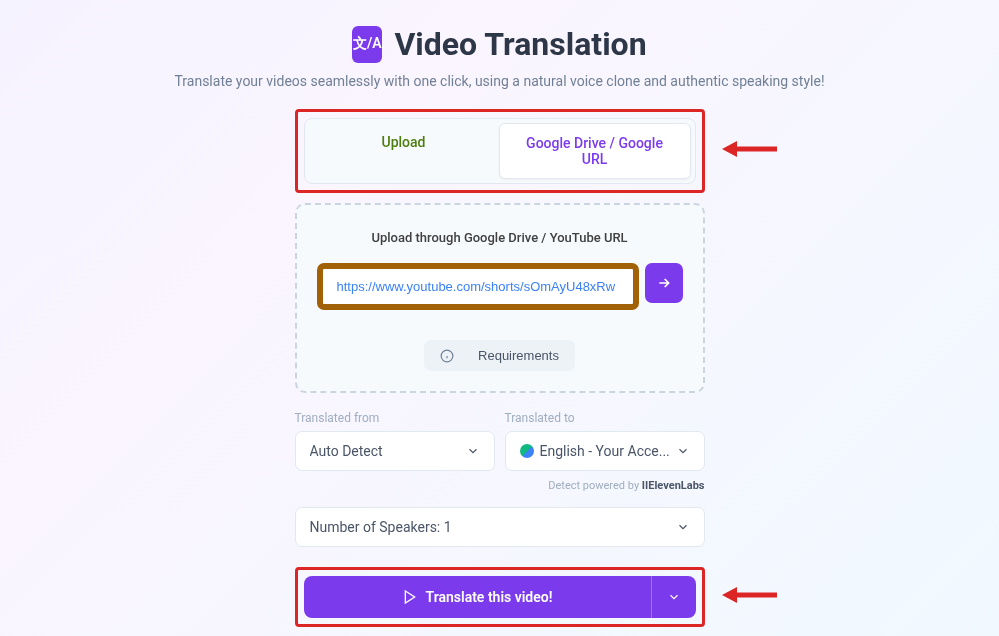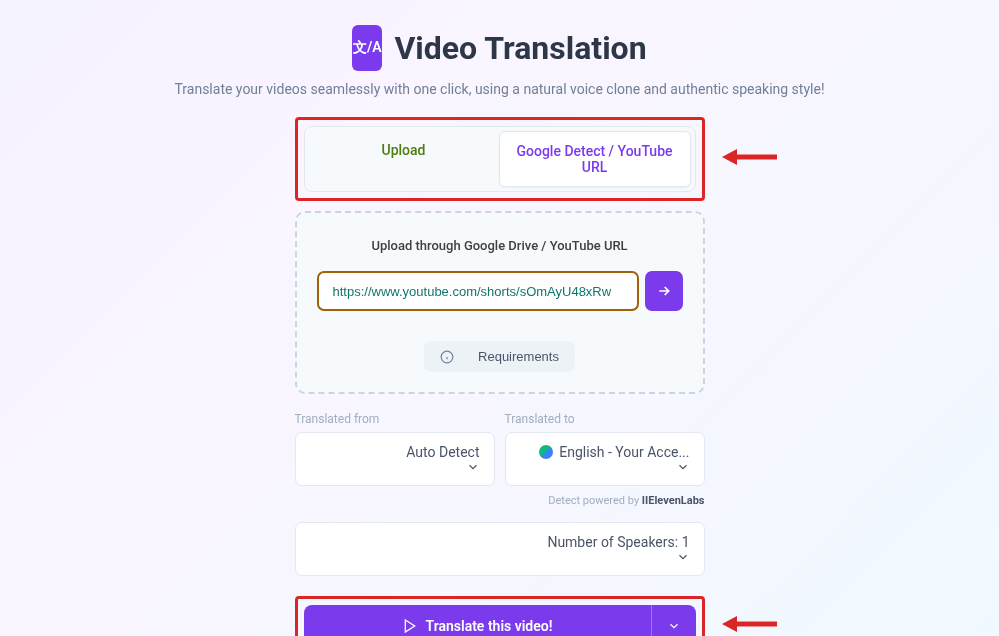--- a/index.html
+++ b/index.html
@@ -24,21 +24,21 @@
       font-weight: 700;
       color: #2d3748;
       display: flex;
       align-items: center;
       justify-content: center;
       gap: 12px;
       margin-bottom: 10px;
     }
     .title-icon {
       width: 30px;
-      height: 46px;
+      height: 37px;
       background: #7c3aed;
       border-radius: 6px;
       display: flex;
       align-items: center;
       justify-content: center;
       color: white;
       font-size: 14px;
       font-weight: 600;
     }
     .subtitle {
@@ -96,24 +96,24 @@
       font-weight: 500;
     }
     .url-input-row {
       display: flex;
       gap: 6px;
       margin-bottom: 30px;
     }
     .url-input {
       flex: 1;
       padding: 10px 14px;
-      border: 2px solid #a16207;
+      border: 6px solid #a16207;
       border-radius: 7px;
       font-size: 13px;
-      color: #0f766e;
+      color: #3b82f6;
       background: white;
       text-align: left;
     }
     .submit-url-btn {
       width: 38px;
       height: 40px;
       background: #7c3aed;
       border: none;
       border-radius: 7px;
       color: white;
@@ -151,25 +151,24 @@
     }
     .select {
       width: 100%;
       padding: 11px 14px;
       border: 1px solid #e2e8f0;
       border-radius: 7px;
       background: white;
       font-size: 14px;
       color: #4a5568;
       display: flex;
-      align-items: flex-end;
+      align-items: center;
       justify-content: space-between;
       cursor: pointer;
       overflow: hidden;
-      flex-direction: column;
     }
     .select-text {
       white-space: nowrap;
       overflow: hidden;
       text-overflow: ellipsis;
       display: flex;
       align-items: center;
       gap: 6px;
       flex: 1;
       min-width: 0;
@@ -277,21 +276,21 @@
   <h1 class="page-title">
     <span class="title-icon">文/A</span>
     <span>Video Translation</span>
   </h1>
   <p class="subtitle">Translate your videos seamlessly with one click, using a natural voice clone and authentic speaking style!</p>
 
   <div class="content-wrapper">
     <div class="highlight-box">
       <div class="tabs">
         <div class="tab tab-inactive">Upload</div>
-        <div class="tab tab-active">Google Detect / YouTube URL</div>
+        <div class="tab tab-active">Google Drive / Google URL</div>
       </div>
       <div class="arrow-annotation">
         <svg width="65" height="30" viewBox="0 0 65 30">
           <path d="M 60 15 L 10 15" stroke="#dc2626" stroke-width="5" fill="none"></path>
           <path d="M 5 15 L 20 7 L 20 23 Z" fill="#dc2626"></path>
         </svg>
       </div>
     </div>
 
     <div class="upload-area">

